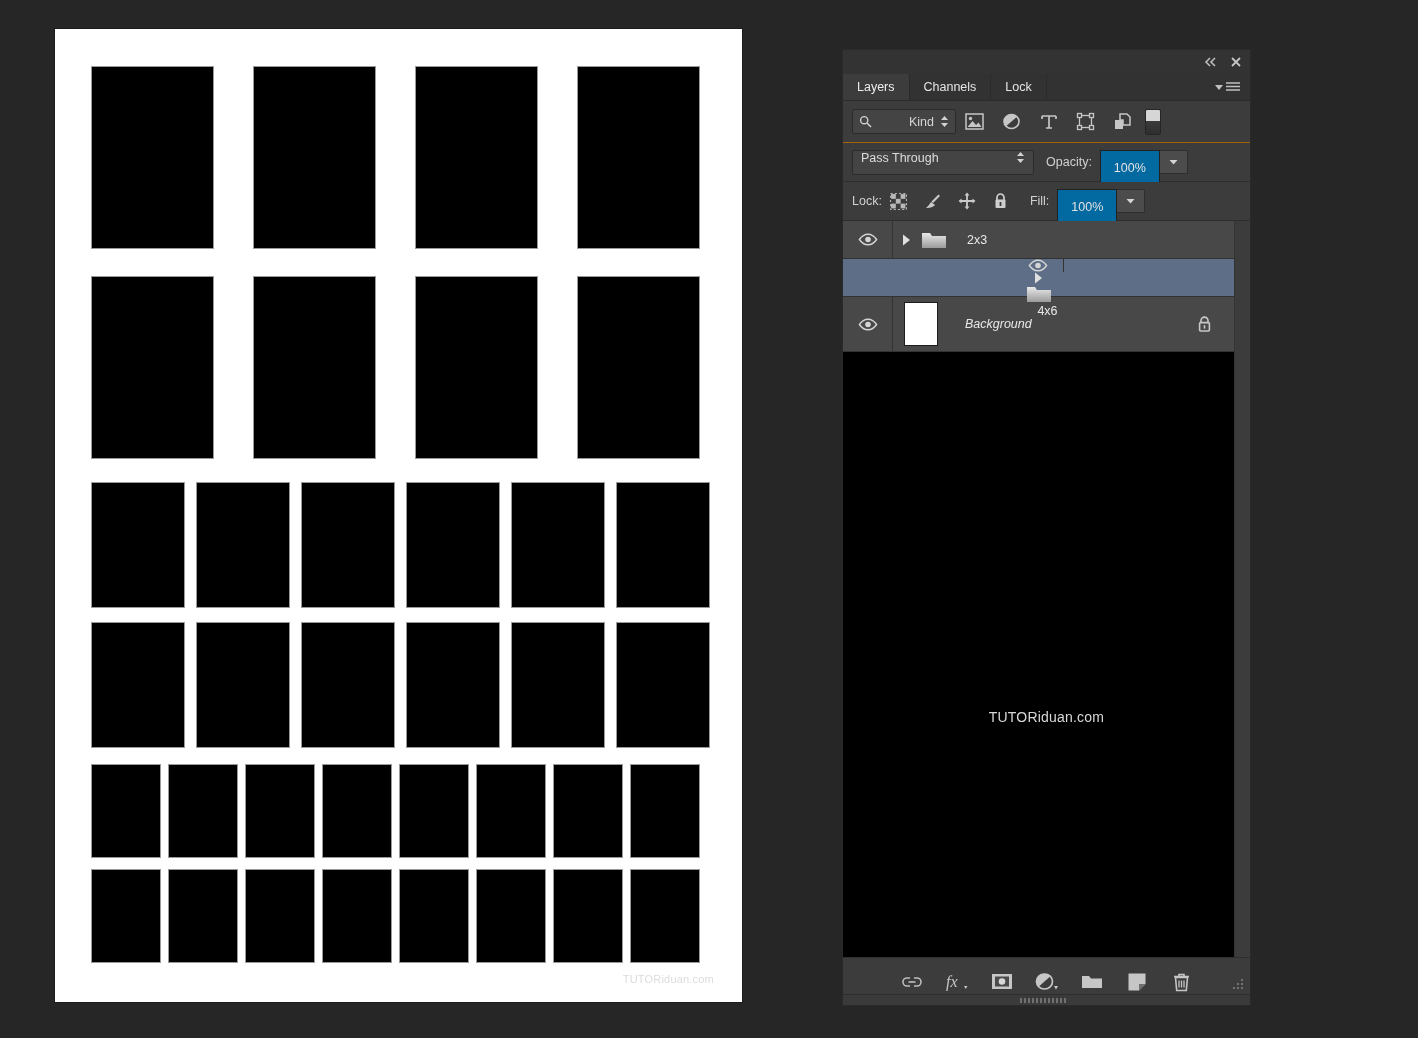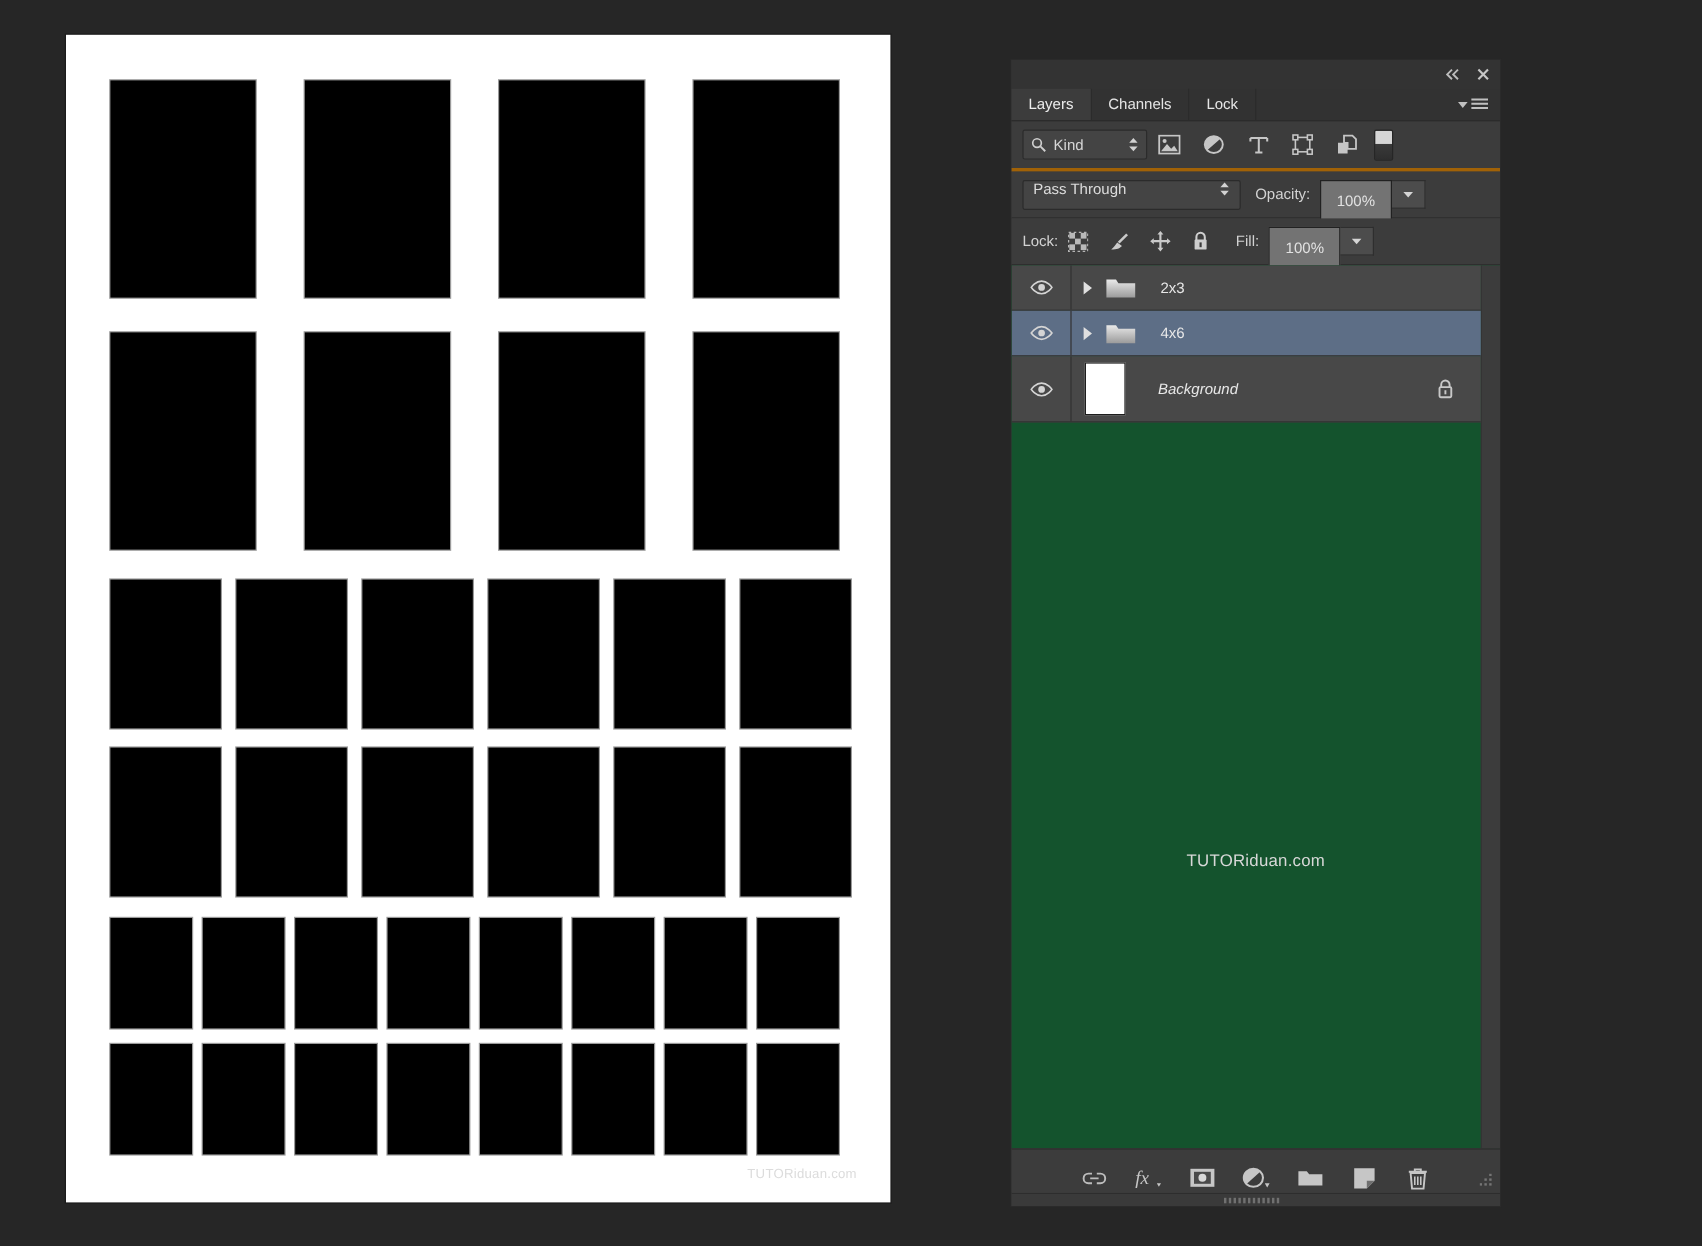--- a/index.html
+++ b/index.html
@@ -66,21 +66,22 @@
   .tab-spacer { flex: 1; border-right: none; }
   #panel-menu-btn {
     display: flex; align-items: center; gap: 2px;
     padding-right: 10px; cursor: pointer; color: #b9b9b9;
   }
 
   #filter-row {
     height: 42px; background: #3c3c3c;
     display: flex; align-items: center; padding: 0 9px;
     gap: 0px; flex: 0 0 auto;
-    border-bottom: 3px solid #a16207;
+    border-bottom: 1px solid #a16207;
+    text-align: right;
   }
   #kind-select {
     width: 104px; height: 25px;
     background: #444444; border: 1px solid #2b2b2b; border-radius: 2px;
     display: flex; align-items: center; gap: 6px; padding: 0 6px;
     color: #d6d6d6; font-size: 12.5px; cursor: pointer;
   }
   #kind-label { flex: 1; }
   .filter-icon {
     width: 37px; height: 30px; display: flex; align-items: center; justify-content: center;
@@ -99,48 +100,48 @@
   }
   #blend-select {
     width: 182px; height: 25px; background: #444444;
     border: 1px solid #2b2b2b; border-radius: 2px;
     display: flex; padding: 0 8px;
     color: #dcdcdc; font-size: 12.5px; cursor: pointer;
   }
   #blend-label { flex: 1; }
   .field-caption { font-size: 12.5px; color: #d2d2d2; margin-left: 12px; white-space: nowrap; }
   .numfield {
-    height: 37px; min-width: 60px; background: #737373;
+    height: 37px; min-width: 60px; background: #0369a1;
     border: 1px solid #212121; color: #e2e2e2; font-size: 12.5px;
     display: flex; align-items: center; justify-content: center;
     margin-left: 8px; cursor: text; margin-top: 12px;
   }
   .numdrop {
     width: 28px; height: 24px; background: #4c4c4c;
     border: 1px solid #2e2e2e; border-left: none;
     display: flex; align-items: center; justify-content: center;
     cursor: pointer;
   }
   .lock-icon-btn {
     width: 34px; height: 28px; display: flex; align-items: center; justify-content: center;
     cursor: pointer; color: #cfcfcf;
   }
 
   
   #layer-list-area {
-    flex: 1 1 auto; background: #14532d; position: relative; overflow: hidden;
+    flex: 1 1 auto; background: #000000; position: relative; overflow: hidden;
     display: flex;
   }
   #layer-list { flex: 1 1 auto; position: relative; }
   .layer-row {
     height: 38px; display: flex; align-items: center;
     border-bottom: 1px solid #323232; cursor: pointer;
     background: #484848;
   }
-  .layer-row.selected { background: #5d6e86; }
+  .layer-row.selected { background: #5d6e86; flex-direction: column; }
   .layer-row.bg-row { background: #484848; height: 55px; }
   .eye-cell {
     width: 50px; height: 100%;
     display: flex; align-items: center; justify-content: center;
     border-right: 1px solid #333333; cursor: pointer; color: #d0d0d0;
   }
   .expand-tri {
     width: 26px; display: flex; align-items: center; justify-content: center;
     cursor: pointer;
   }

